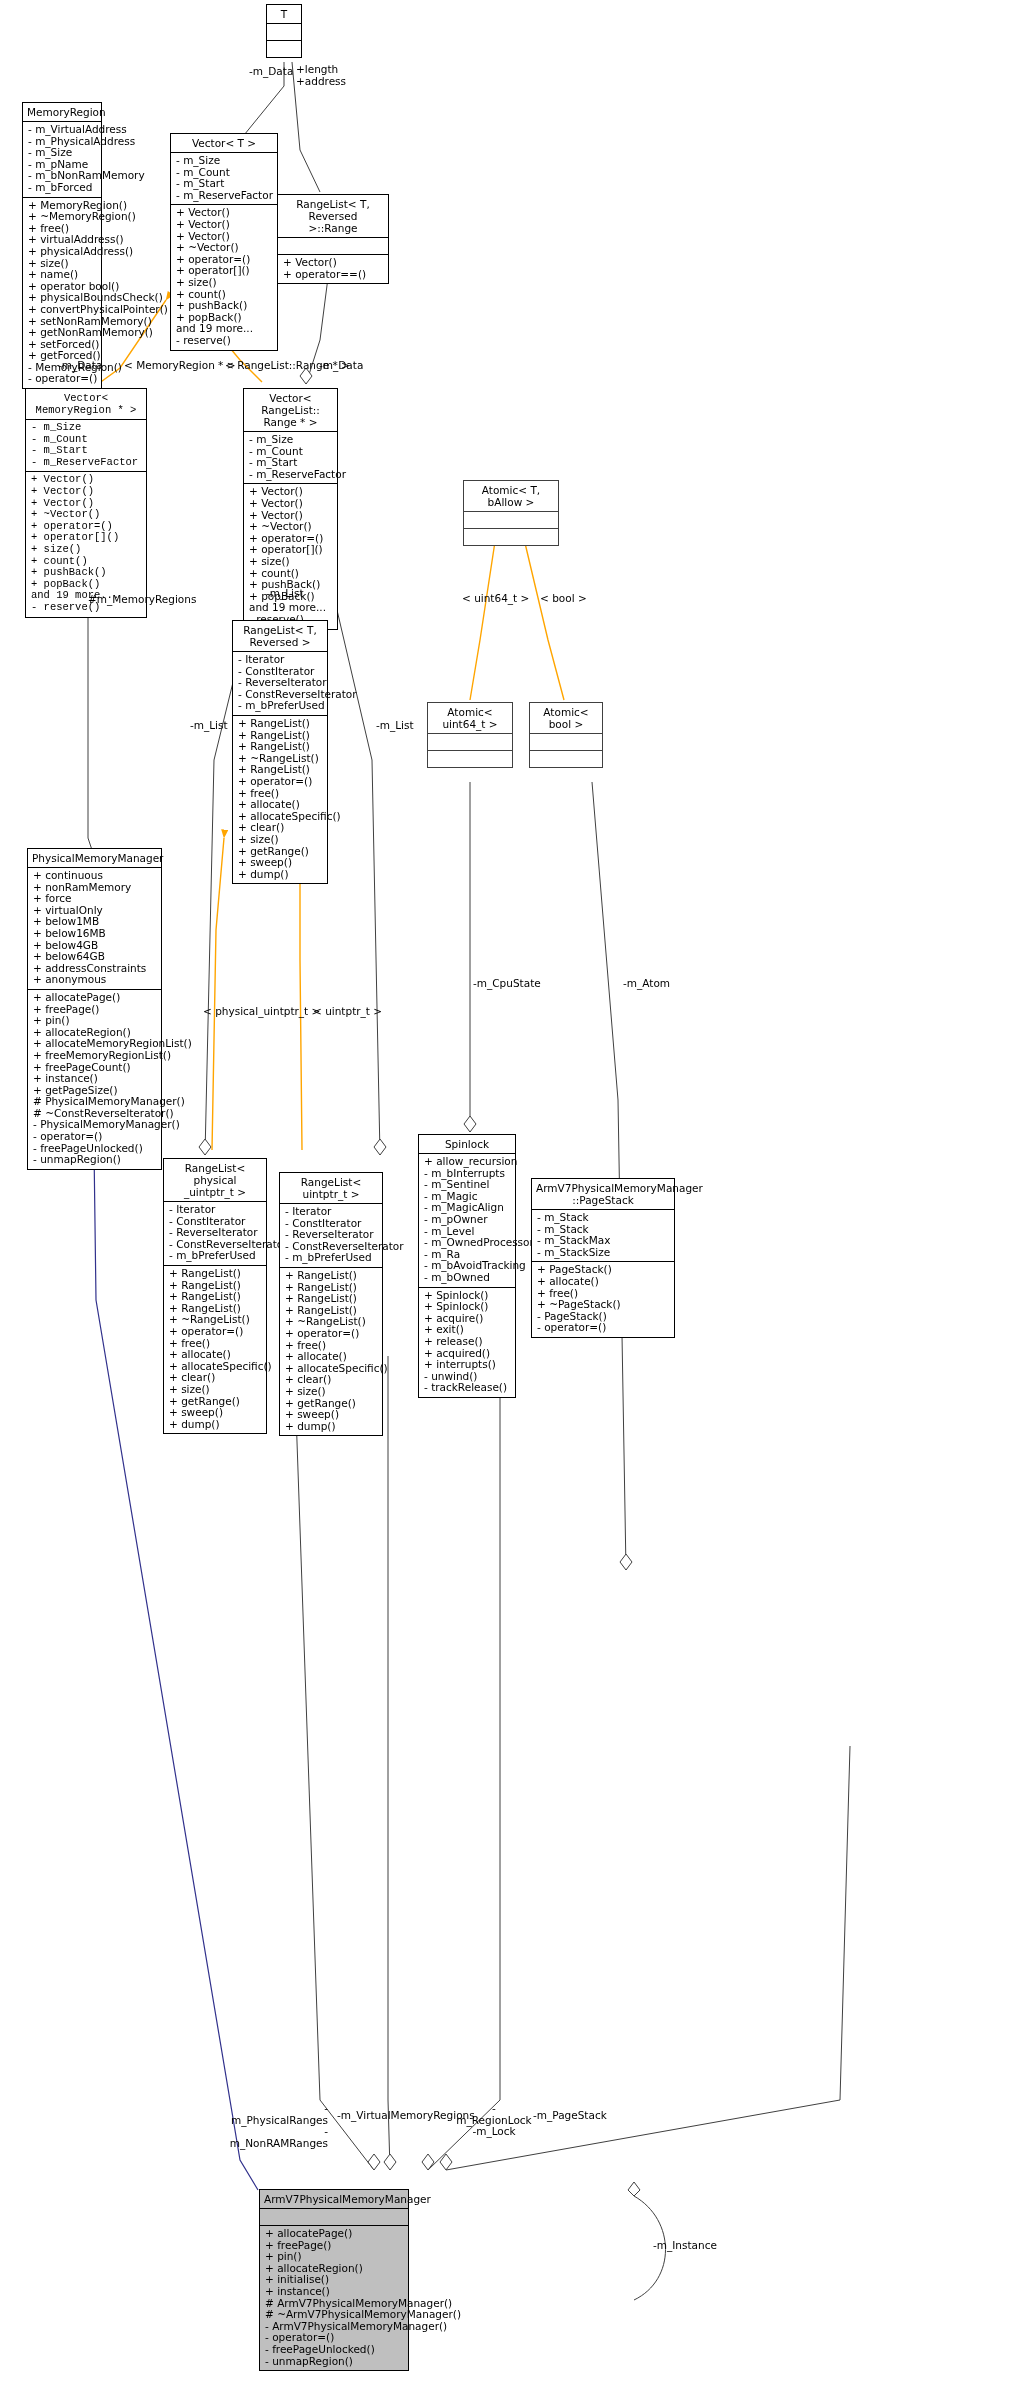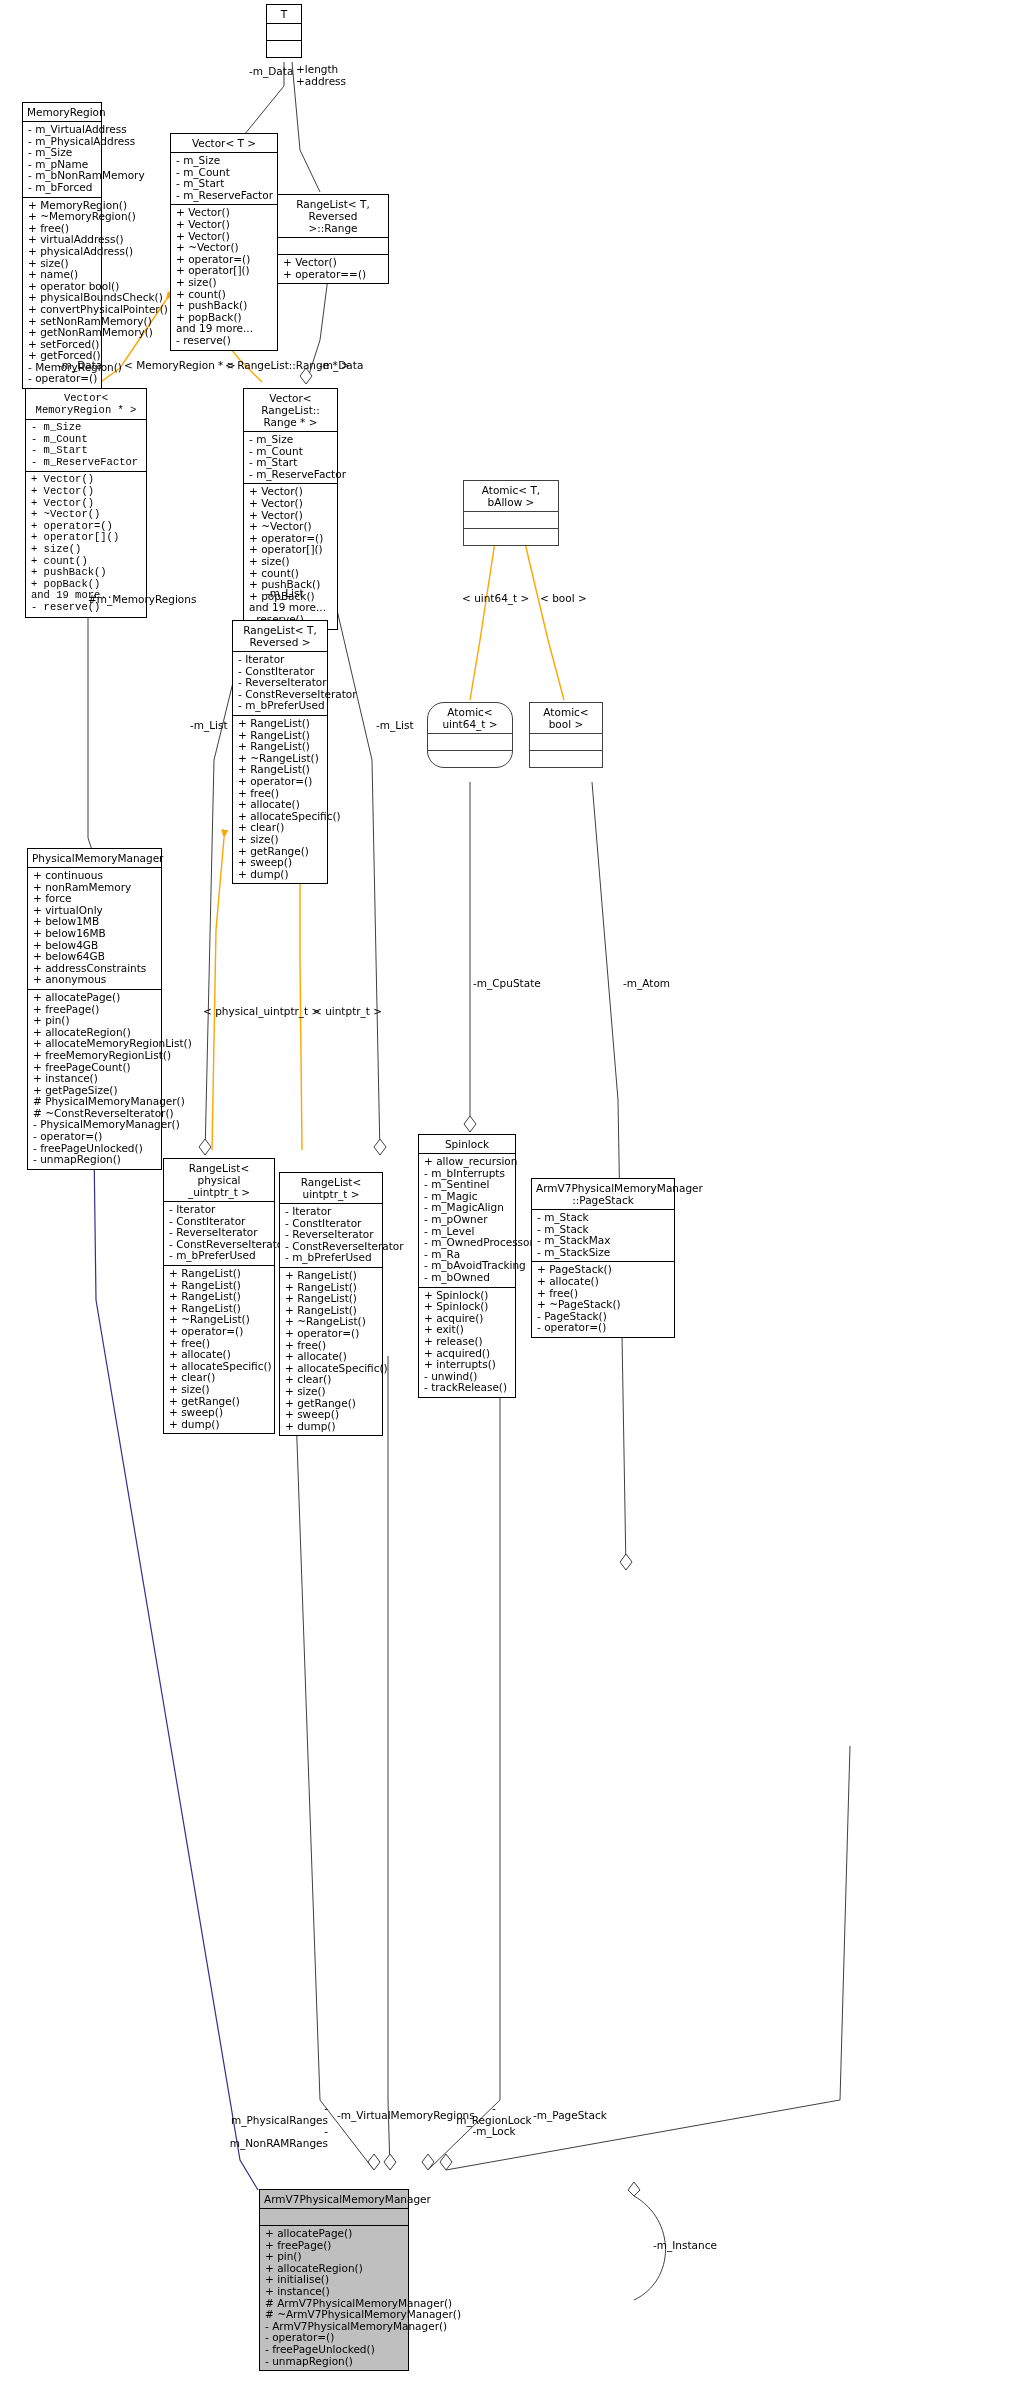--- a/index.html
+++ b/index.html
@@ -270,21 +270,21 @@
         <div class="row">+ allocate()</div>
         <div class="row">+ allocateSpecific()</div>
         <div class="row">+ clear()</div>
         <div class="row">+ size()</div>
         <div class="row">+ getRange()</div>
         <div class="row">+ sweep()</div>
         <div class="row">+ dump()</div>
       </div>
   </div>
 
-  <div class="node thick" style="left:427px;top:702px;width:86px;border-radius:17px;">
+  <div class="node thick" style="left:427px;top:702px;width:86px;">
     <div class="title">Atomic&lt; uint64_t &gt;</div>
     <div class="sec empty"></div>
     <div class="sec empty"></div>
   </div>
 
   <div class="node thick" style="left:529px;top:702px;width:74px;">
     <div class="title">Atomic&lt; bool &gt;</div>
     <div class="sec empty"></div>
     <div class="sec empty"></div>
   </div>
@@ -315,21 +315,21 @@
         <div class="row">+ getPageSize()</div>
         <div class="row"># PhysicalMemoryManager()</div>
         <div class="row"># ~ConstReverseIterator()</div>
         <div class="row">- PhysicalMemoryManager()</div>
         <div class="row">- operator=()</div>
         <div class="row">- freePageUnlocked()</div>
         <div class="row">- unmapRegion()</div>
       </div>
   </div>
 
-  <div class="node" style="left:163px;top:1158px;width:112px;">
+  <div class="node" style="left:163px;top:1158px;width:104px;">
     <div class="title">RangeList&lt; physical
 _uintptr_t &gt;</div>
     <div class="sec">
         <div class="row">- Iterator</div>
         <div class="row">- ConstIterator</div>
         <div class="row">- ReverseIterator</div>
         <div class="row">- ConstReverseIterator</div>
         <div class="row">- m_bPreferUsed</div>
       </div>
     <div class="sec">

